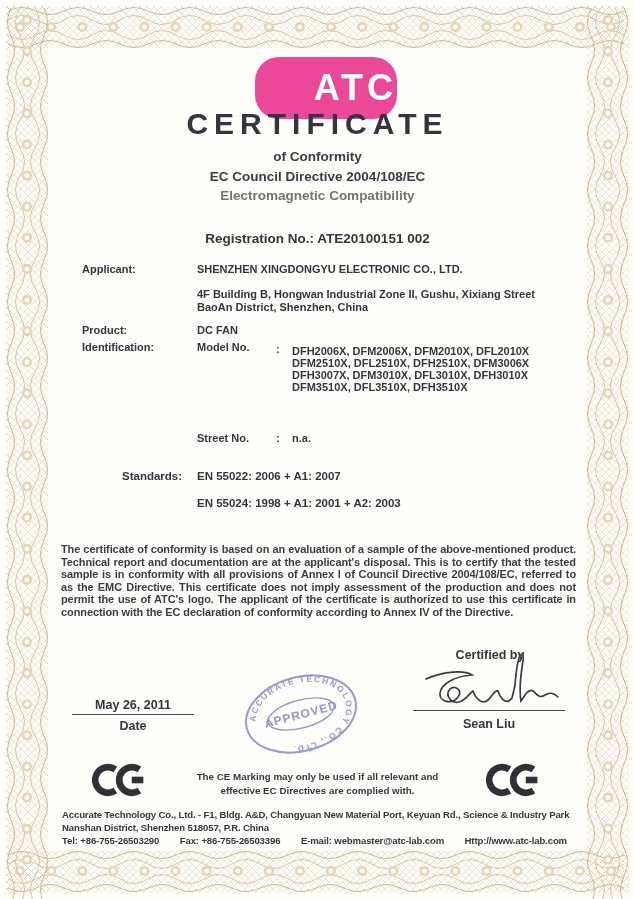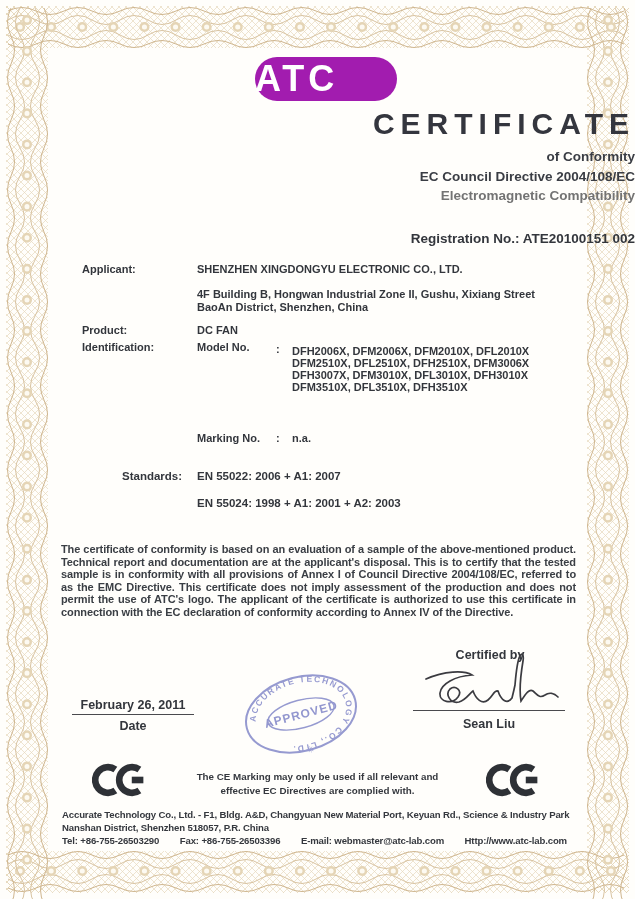--- a/index.html
+++ b/index.html
@@ -3,25 +3,25 @@
 <meta charset="utf-8">
 <style>
   html,body{margin:0;padding:0;background:#ffffff;}
   .page{
     position:relative;width:635px;height:899px;overflow:hidden;
     background:#fffefb;
     font-family:"Liberation Sans", sans-serif;
     color:#33363c;
   }
   .abs{position:absolute;}
-  .ctr{text-align:right;width:100%;left:0;}
+  .ctr{text-align:center;width:100%;left:0;}
   .border-svg{position:absolute;left:0;top:0;pointer-events:none;}
   .logo-pill{
-    left:255px;top:57px;width:142px;height:44px;border-radius:24px;
-    background:#a21caf;color:#ffffff;display:flex;align-items:center;justify-content:flex-start;
+    left:255px;top:57px;width:142px;height:62px;border-radius:24px;
+    background:#ec4899;color:#ffffff;display:flex;align-items:center;justify-content:flex-end;
     font-size:36px;font-weight:bold;letter-spacing:4px;
   }
   .title{top:107px;font-size:30px;font-weight:bold;letter-spacing:6px;color:#34363e;}
   .sub1{top:149px;font-size:13.5px;font-weight:bold;color:#3a3d44;}
   .sub2{top:169px;font-size:13.5px;font-weight:bold;color:#3a3d44;}
   .sub3{top:188px;font-size:13.5px;font-weight:bold;color:#737373;}
   .reg{top:231px;font-size:13.5px;font-weight:bold;color:#33363c;}
   .lbl{font-size:11px;font-weight:bold;}
   .val{font-size:11px;font-weight:bold;}
   .modelblock div{font-size:11px;font-weight:bold;line-height:12.1px;white-space:nowrap;}
@@ -100,21 +100,21 @@
   <div class="abs val" style="left:197px;top:324px;">DC FAN</div>
   <div class="abs lbl" style="left:82px;top:341px;">Identification:</div>
   <div class="abs lbl" style="left:197px;top:341px;">Model No.</div>
   <div class="abs lbl" style="left:276px;top:343px;">:</div>
   <div class="abs modelblock" style="left:292px;top:345px;">
     <div>DFH2006X, DFM2006X, DFM2010X, DFL2010X</div>
     <div>DFM2510X, DFL2510X, DFH2510X, DFM3006X</div>
     <div>DFH3007X, DFM3010X, DFL3010X, DFH3010X</div>
     <div>DFM3510X, DFL3510X, DFH3510X</div>
   </div>
-  <div class="abs lbl" style="left:197px;top:432px;">Marking No.</div>
+  <div class="abs lbl" style="left:197px;top:432px;">Street No.</div>
   <div class="abs lbl" style="left:276px;top:432px;">:</div>
   <div class="abs val" style="left:292px;top:432px;">n.a.</div>
 
   <div class="abs lbl" style="left:82px;top:470px;font-size:11.5px;margin-left:40px;">Standards:</div>
   <div class="abs val" style="left:197px;top:470px;font-size:11.5px;">EN 55022: 2006 + A1: 2007</div>
   <div class="abs val" style="left:197px;top:497px;font-size:11.5px;">EN 55024: 1998 + A1: 2001 + A2: 2003</div>
 
   <div class="abs para">The certificate of conformity is based on an evaluation of a sample of the above-mentioned product. Technical report and documentation are at the applicant's disposal. This is to certify that the tested sample is in conformity with all provisions of Annex I of Council Directive 2004/108/EC, referred to as the EMC Directive. This certificate does not imply assessment of the production and does not permit the use of ATC's logo. The applicant of the certificate is authorized to use this certificate in connection with the EC declaration of conformity according to Annex IV of the Directive.</div>
 
   <div class="abs smallcap" style="left:440px;top:648px;width:100px;text-align:center;">Certified by</div>
@@ -127,21 +127,21 @@
       <ellipse rx="56" ry="37" fill="none" stroke="#8489c9" stroke-width="2"></ellipse>
       <ellipse rx="34" ry="14" fill="none" stroke="#8489c9" stroke-width="1.4"></ellipse>
       <text x="0" y="4.5" text-anchor="middle" font-size="12" font-weight="bold" letter-spacing="1" fill="#7f84c7">APPROVED</text>
       <text font-size="8.5" font-weight="bold" letter-spacing="1.6" fill="#8489c9">
         <textPath href="#stampRing" startOffset="4">ACCURATE TECHNOLOGY CO., LTD.</textPath>
       </text>
       <text x="0" y="40" text-anchor="middle" font-size="9" fill="#8489c9">✳</text>
     </g>
   </svg>
 
-  <div class="abs smallcap" style="left:72px;top:698px;width:122px;text-align:center;">February 26, 2011</div>
+  <div class="abs smallcap" style="left:72px;top:698px;width:122px;text-align:center;">May 26, 2011</div>
   <div class="abs rule" style="left:72px;top:714px;width:122px;"></div>
   <div class="abs smallcap" style="left:72px;top:719px;width:122px;text-align:center;">Date</div>
 
   <svg class="abs" style="left:405px;top:646px;" width="168" height="64" viewBox="405 646 168 64">
     <path d="M426 679 C444 671 464 670 472 675 C455 676 441 684 440 693 C439 702 452 705 458 697 C463 690 455 685 450 689 C445 694 450 704 459 702 C466 700 469 694 473 691 C476 699 482 705 488 700 C493 696 494 690 498 691 C501 700 507 705 512 698 C513 694 514 690 515 685 C516 673 517 661 520 656 C522 652 524 655 523 661 C521 673 519 690 521 701 C525 695 529 688 533 691 C537 694 539 699 545 695 C549 692 554 693 558 697" fill="none" stroke="#3b3b40" stroke-width="1.7" stroke-linecap="round"></path>
   </svg>
   <div class="abs rule" style="left:413px;top:710px;width:152px;"></div>
   <div class="abs smallcap" style="left:413px;top:717px;width:152px;text-align:center;">Sean Liu</div>
 
   <svg class="abs" style="left:92px;top:758px;" width="58" height="44" viewBox="0 0 70 42">

